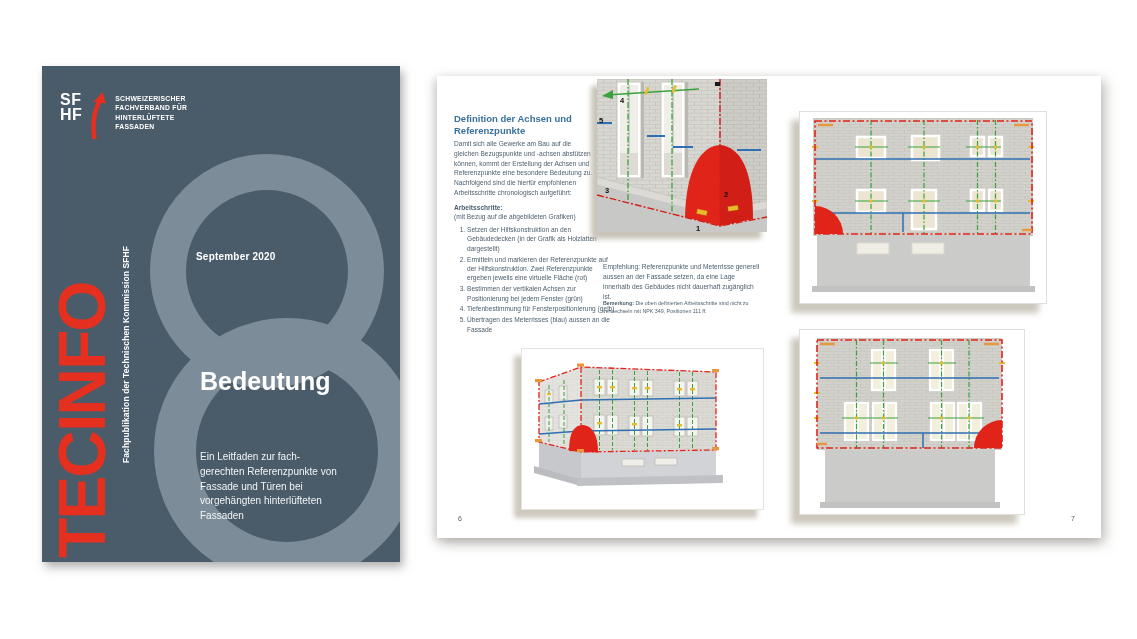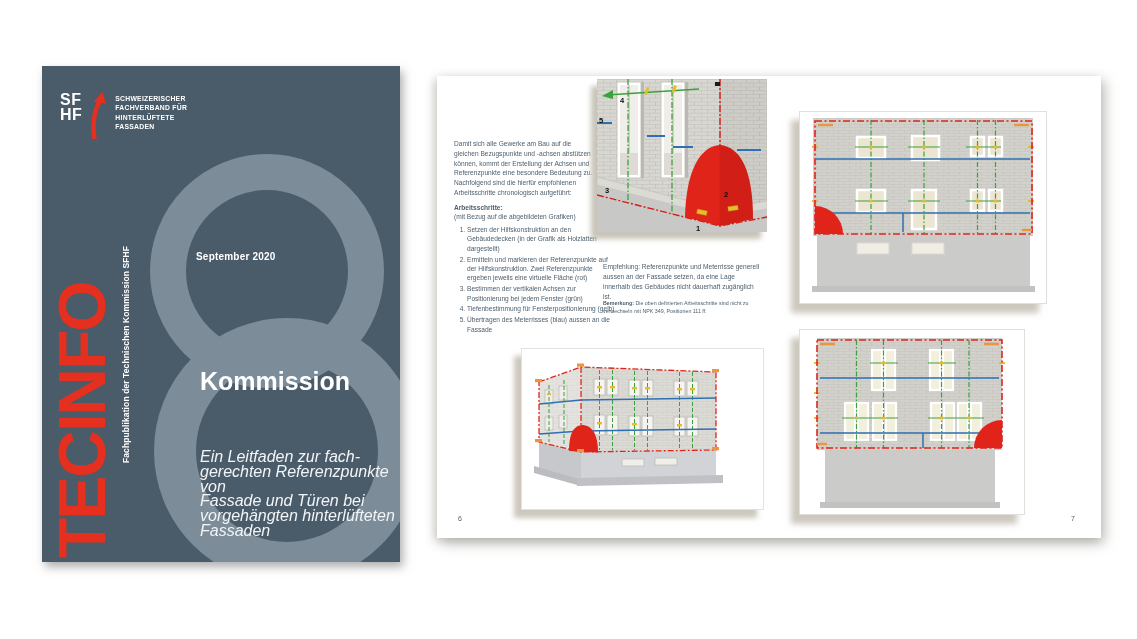--- a/index.html
+++ b/index.html
@@ -24,21 +24,21 @@
     position:absolute;left:74px;bottom:4px;transform-origin:0 100%;
     transform:rotate(-90deg);white-space:nowrap;
     color:#e5301f;font-weight:bold;font-size:66px;line-height:68px;letter-spacing:-2px;
   }
   .masthead-sub{
     position:absolute;left:89px;bottom:99px;transform-origin:0 100%;
     transform:rotate(-90deg);white-space:nowrap;
     color:#ffffff;font-size:8.5px;line-height:10px;font-weight:bold;letter-spacing:.1px;
   }
   .cover-title{position:absolute;left:158px;top:303px;color:#ffffff;font-weight:bold;font-size:25px;line-height:24px;}
-  .cover-subtitle{position:absolute;left:158px;top:384px;color:#f2f5f7;font-size:16px;line-height:14.8px;font-style:italic;}
+  .cover-subtitle{position:absolute;left:158px;top:384px;color:#f2f5f7;font-size:10px;line-height:14.8px;}
   
   .spread{
     position:absolute;left:437px;top:76px;width:664px;height:462px;background:#ffffff;
     box-shadow:4px 5px 12px rgba(125,120,110,.45), -3px 3px 9px rgba(140,135,125,.35);
   }
   .p6-heading{position:absolute;left:17px;top:37px;width:160px;color:#38719c;font-weight:bold;font-size:9.5px;line-height:11.5px;}
   .p6-intro{position:absolute;left:17px;top:63px;width:140px;color:#4c5e6d;font-size:6.6px;line-height:1.48;}
   .p6-steps-label{position:absolute;left:17px;top:128px;color:#4c5e6d;font-size:6.6px;font-weight:bold;}
   .p6-steps-note{position:absolute;left:17px;top:137px;color:#4c5e6d;font-size:6.6px;}
   .p6-steps{position:absolute;left:17px;top:149px;width:148px;margin:0;padding:0 0 0 13px;color:#4c5e6d;font-size:6.6px;line-height:1.42;}
@@ -77,33 +77,37 @@
       <div>SCHWEIZERISCHER</div>
       <div>FACHVERBAND FÜR</div>
       <div>HINTERLÜFTETE</div>
       <div>FASSADEN</div>
     </div>
   </div>
   <div class="cover-date">September 2020</div>
   <div class="masthead">TECINFO</div>
   <div class="masthead-sub">Fachpublikation der Technischen Kommission SFHF</div>
   <div class="cover-title">
-    <div>Kommission</div>
+    <div>Bedeutung</div>
   </div>
   <div class="cover-subtitle">
     <div>Ein Leitfaden zur fach-</div>
     <div>gerechten Referenzpunkte von</div>
     <div>Fassade und Türen bei</div>
     <div>vorgehängten hinterlüfteten</div>
     <div>Fassaden</div>
   </div>
 </div>
 
 <div class="spread">
 
+  <div class="p6-heading">
+    <div>Definition der Achsen und</div>
+    <div>Referenzpunkte</div>
+  </div>
   <div class="p6-intro">Damit sich alle Gewerke am Bau auf die gleichen Bezugspunkte und -achsen abstützen können, kommt der Erstellung der Achsen und Referenzpunkte eine besondere Bedeutung zu. Nachfolgend sind die hierfür empfohlenen Arbeitsschritte chronologisch aufgeführt:</div>
   <div class="p6-steps-label">Arbeitsschritte:</div>
   <div class="p6-steps-note">(mit Bezug auf die abgebildeten Grafiken)</div>
   <ol class="p6-steps">
     <li>Setzen der Hilfskonstruktion an den Gebäudedecken (in der Grafik als Holzlatten dargestellt)</li>
     <li>Ermitteln und markieren der Referenzpunkte auf der Hilfskonstruktion. Zwei Referenzpunkte ergeben jeweils eine virtuelle Fläche (rot)</li>
     <li>Bestimmen der vertikalen Achsen zur Positionierung bei jedem Fenster (grün)</li>
     <li>Tiefenbestimmung für Fensterpositionierung (gelb)</li>
     <li>Übertragen des Meterrisses (blau) aussen an die Fassade</li>
   </ol>

